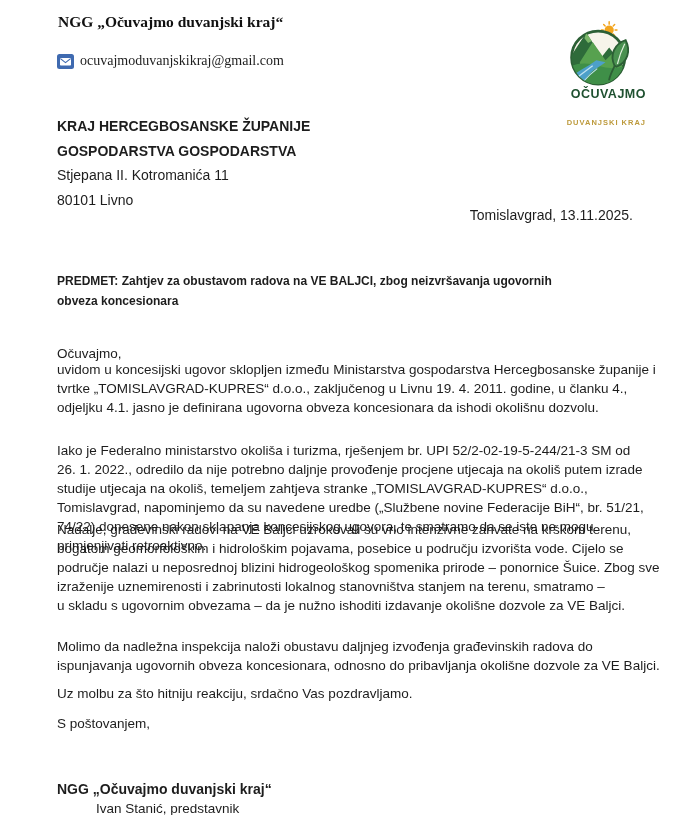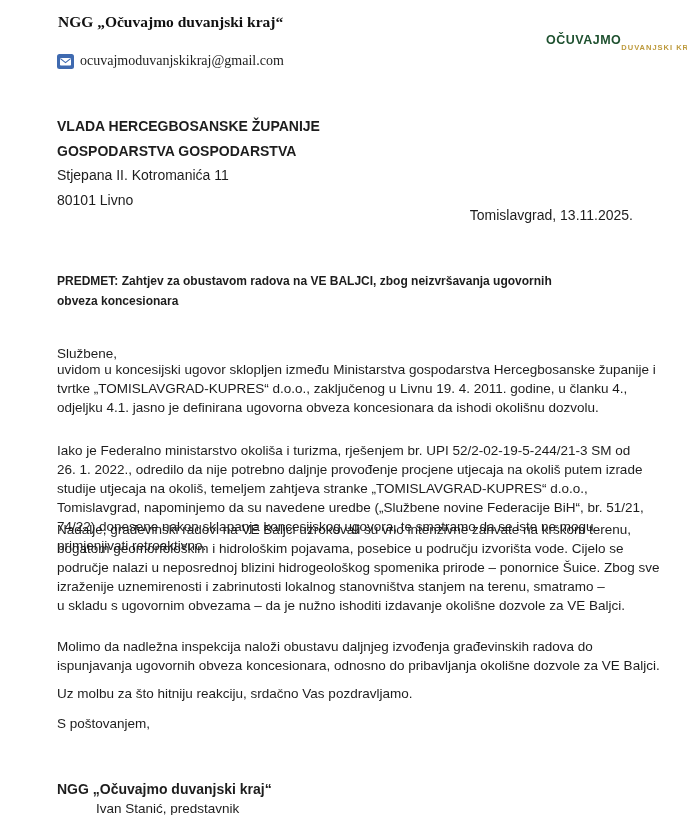--- a/index.html
+++ b/index.html
@@ -23,22 +23,22 @@
     position:absolute;left:57px;top:53px;
     display:flex;align-items:center;gap:6px;
   }
   .email-icon{width:17px;height:15px;display:block;}
   .email-text{
     font-family:"Liberation Serif", serif;
     font-size:14px;color:#1d1d1d;white-space:nowrap;
   }
   
   .logo{
-    position:absolute;left:546px;top:6px;width:100px;
-    display:flex;flex-direction:row;align-items:center;
+    position:absolute;left:546px;top:20px;width:100px;
+    display:flex;flex-direction:column;align-items:flex-end;
   }
   .logo-badge{width:92px;height:66px;display:block;}
   .logo-line1{
     font-weight:bold;font-size:12.5px;letter-spacing:0.5px;
     color:#1f5130;margin-top:1px;white-space:nowrap;
   }
   .logo-line2{
     font-weight:bold;font-size:7.5px;letter-spacing:1px;
     color:#bd9a3c;margin-top:17px;white-space:nowrap;
   }
@@ -130,32 +130,32 @@
         <path d="M66,50 C60,38 66,26 78,22 C84,34 80,46 68,51 Z" fill="#4a9150" stroke="#2c5f35" stroke-width="2"></path>
         <path d="M69,48 C71,40 74,32 77,26" fill="none" stroke="#dff0dc" stroke-width="1.3"></path>
         <path d="M66,50 C63,56 61,60 60,65" fill="none" stroke="#2c5f35" stroke-width="2" stroke-linecap="round"></path>
       </g>
     </svg>
     <div class="logo-line1">OČUVAJMO</div>
     <div class="logo-line2">DUVANJSKI KRAJ</div>
   </div>
 
   <div class="recipient">
-    <div class="b">VLADA HERCEGBOSANSKE ŽUPANIJE</div>
+    <div class="b">KRAJ HERCEGBOSANSKE ŽUPANIJE</div>
     <div class="b">GOSPODARSTVA GOSPODARSTVA</div>
     <div>Stjepana II. Kotromanića 11</div>
     <div>80101 Livno</div>
   </div>
 
   <div class="dateline">Tomislavgrad, 13.11.2025.</div>
 
   <div class="subject">PREDMET: Zahtjev za obustavom radova na VE BALJCI, zbog neizvršavanja ugovornih
 obveza koncesionara</div>
 
-  <div class="para" style="top:344px">Službene,</div>
+  <div class="para" style="top:344px">Očuvajmo,</div>
   <div class="para" style="top:360px">uvidom u koncesijski ugovor sklopljen između Ministarstva gospodarstva Hercegbosanske županije i
 tvrtke „TOMISLAVGRAD-KUPRES“ d.o.o., zaključenog u Livnu 19. 4. 2011. godine, u članku 4.,
 odjeljku 4.1. jasno je definirana ugovorna obveza koncesionara da ishodi okolišnu dozvolu.</div>
   <div class="para" style="top:441px">Iako je Federalno ministarstvo okoliša i turizma, rješenjem br. UPI 52/2-02-19-5-244/21-3 SM od
 26. 1. 2022., odredilo da nije potrebno daljnje provođenje procjene utjecaja na okoliš putem izrade
 studije utjecaja na okoliš, temeljem zahtjeva stranke „TOMISLAVGRAD-KUPRES“ d.o.o.,
 Tomislavgrad, napominjemo da su navedene uredbe („Službene novine Federacije BiH“, br. 51/21,
 74/22) donesene nakon sklapanja koncesijskog ugovora, te smatramo da se iste ne mogu
 primjenjivati retroaktivno.</div>
   <div class="para" style="top:520px">Nadalje, građevinski radovi na VE Baljci uzrokovali su vrlo intenzivne zahvate na krškom terenu,

